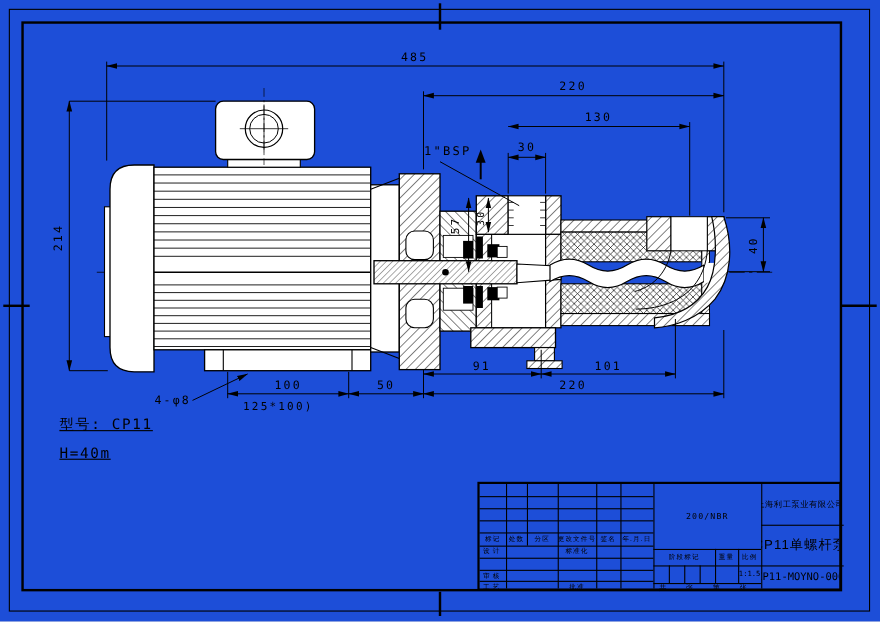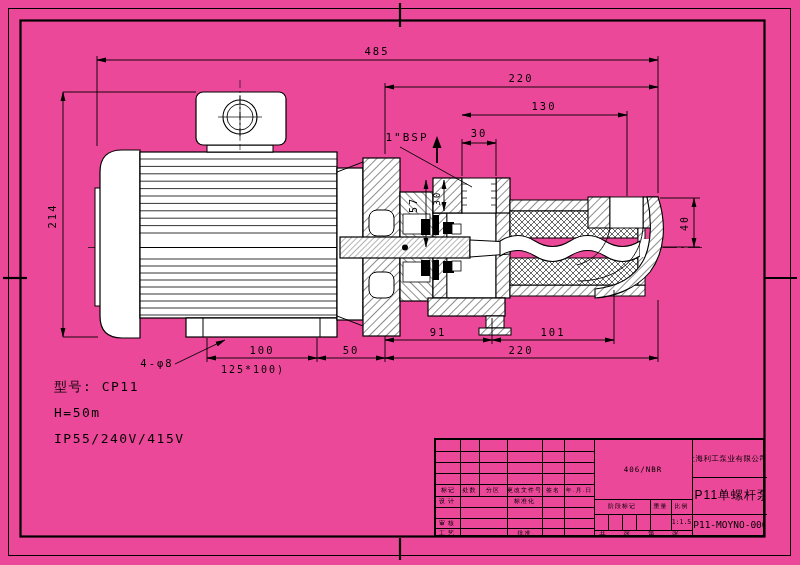--- a/index.html
+++ b/index.html
@@ -1,22 +1,22 @@
 <!DOCTYPE html>
 <html><head>
 <meta charset="utf-8">
 <style>
   html,body{margin:0;padding:0;background:#e8e8e8;}
-  .page{position:relative;width:800px;height:565px;background:#ec4899;overflow:hidden;
+  .page{position:relative;width:800px;height:565px;background:#1d4ed8;overflow:hidden;
         font-family:"Liberation Sans",sans-serif;color:#000;}
   .page svg{position:absolute;left:0;top:0;}
   
   .spec{position:absolute;left:54px;top:374px;width:230px;
         font-family:"DejaVu Sans Mono",monospace;font-size:13px;letter-spacing:1.5px;}
-  .spec div{height:26px;line-height:26px;white-space:nowrap;}
+  .spec div{height:26px;line-height:26px;white-space:nowrap;text-decoration:underline;}
   
   .tb{position:absolute;left:434px;top:438px;width:331px;height:99px;border:2px solid #000;box-sizing:border-box;}
   .l{position:absolute;background:#000;}
   .c{position:absolute;display:flex;align-items:center;justify-content:center;
      white-space:nowrap;overflow:hidden;color:#000;}
   .lab{font-size:6px;letter-spacing:1px;}
   .lab3{font-size:6px;letter-spacing:3px;}
   .mat{font-family:"DejaVu Sans Mono",monospace;font-size:7.5px;letter-spacing:1px;}
   .company{font-size:7.5px;letter-spacing:0.5px;}
   .ptitle{font-size:12px;letter-spacing:1px;}
@@ -190,22 +190,21 @@
 
     <text x="253" y="373" fill="#000" stroke="none" font-size="10">125*100)</text>
 
     <text x="157" y="367" fill="#000" stroke="none" font-size="10.5">4-φ8</text>
     <path d="M175,364 L225,340" marker-end="url(#arr)"></path>
   </g>
 </svg>
 
 <div class="spec">
   <div>型号: CP11</div>
-  <div>H=50m</div>
-  <div>IP55/240V/415V</div>
+  <div>H=40m</div>
 </div>
 
 <div class="tb">
 
   <div class="l" style="left:158px;top:0;width:1px;height:95px;"></div>
   <div class="l" style="left:256px;top:0;width:1px;height:95px;"></div>
 
   <div class="l" style="left:0;top:11px;width:158px;height:1px;"></div>
   <div class="l" style="left:0;top:22px;width:158px;height:1px;"></div>
   <div class="l" style="left:0;top:33px;width:158px;height:1px;"></div>
@@ -233,21 +232,21 @@
   <div class="c lab" style="left:71px;top:88px;width:35px;height:11px;">批准</div>
 
   <div class="l" style="left:158px;top:59px;width:98px;height:1px;"></div>
   <div class="l" style="left:158px;top:74px;width:98px;height:1px;"></div>
   <div class="l" style="left:158px;top:90px;width:98px;height:1px;"></div>
   <div class="l" style="left:214px;top:59px;width:1px;height:31px;"></div>
   <div class="l" style="left:235px;top:59px;width:1px;height:31px;"></div>
   <div class="l" style="left:172px;top:74px;width:1px;height:16px;"></div>
   <div class="l" style="left:186px;top:74px;width:1px;height:16px;"></div>
   <div class="l" style="left:200px;top:74px;width:1px;height:16px;"></div>
-  <div class="c mat" style="left:158px;top:0;width:98px;height:59px;">406/NBR</div>
+  <div class="c mat" style="left:158px;top:0;width:98px;height:59px;">200/NBR</div>
   <div class="c lab" style="left:158px;top:59px;width:56px;height:15px;">阶段标记</div>
   <div class="c lab" style="left:214px;top:59px;width:21px;height:15px;">重量</div>
   <div class="c lab" style="left:235px;top:59px;width:21px;height:15px;">比例</div>
   <div class="c scalev" style="left:235px;top:74px;width:21px;height:16px;">1:1.5</div>
   <div class="c sheet" style="left:158px;top:90px;width:98px;height:9px;">共 张 第 张</div>
 
   <div class="l" style="left:256px;top:37px;width:75px;height:1px;"></div>
   <div class="l" style="left:256px;top:74px;width:75px;height:1px;"></div>
   <div class="c company" style="left:256px;top:0;width:71px;height:37px;">上海利工泵业有限公司</div>
   <div class="c ptitle" style="left:256px;top:37px;width:71px;height:37px;">CP11单螺杆泵</div>

